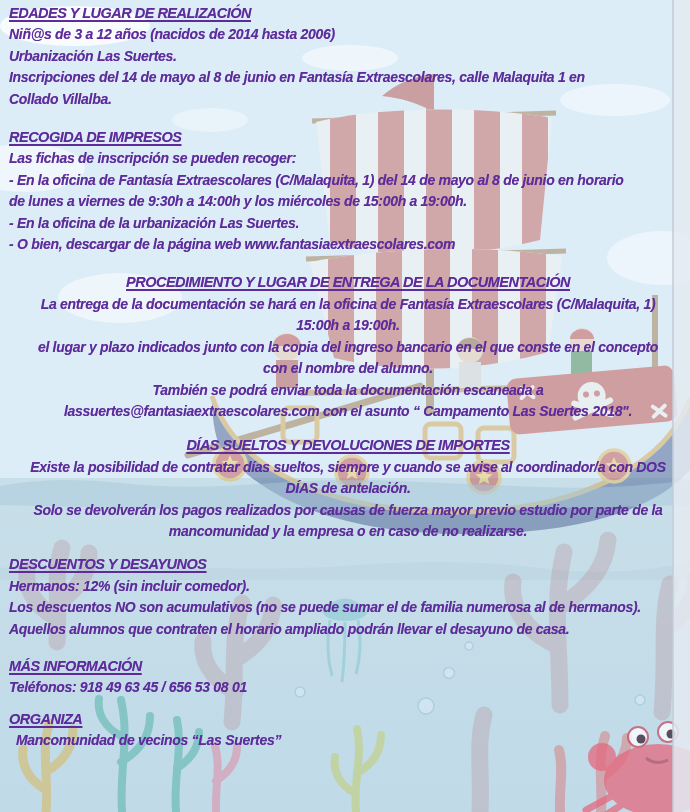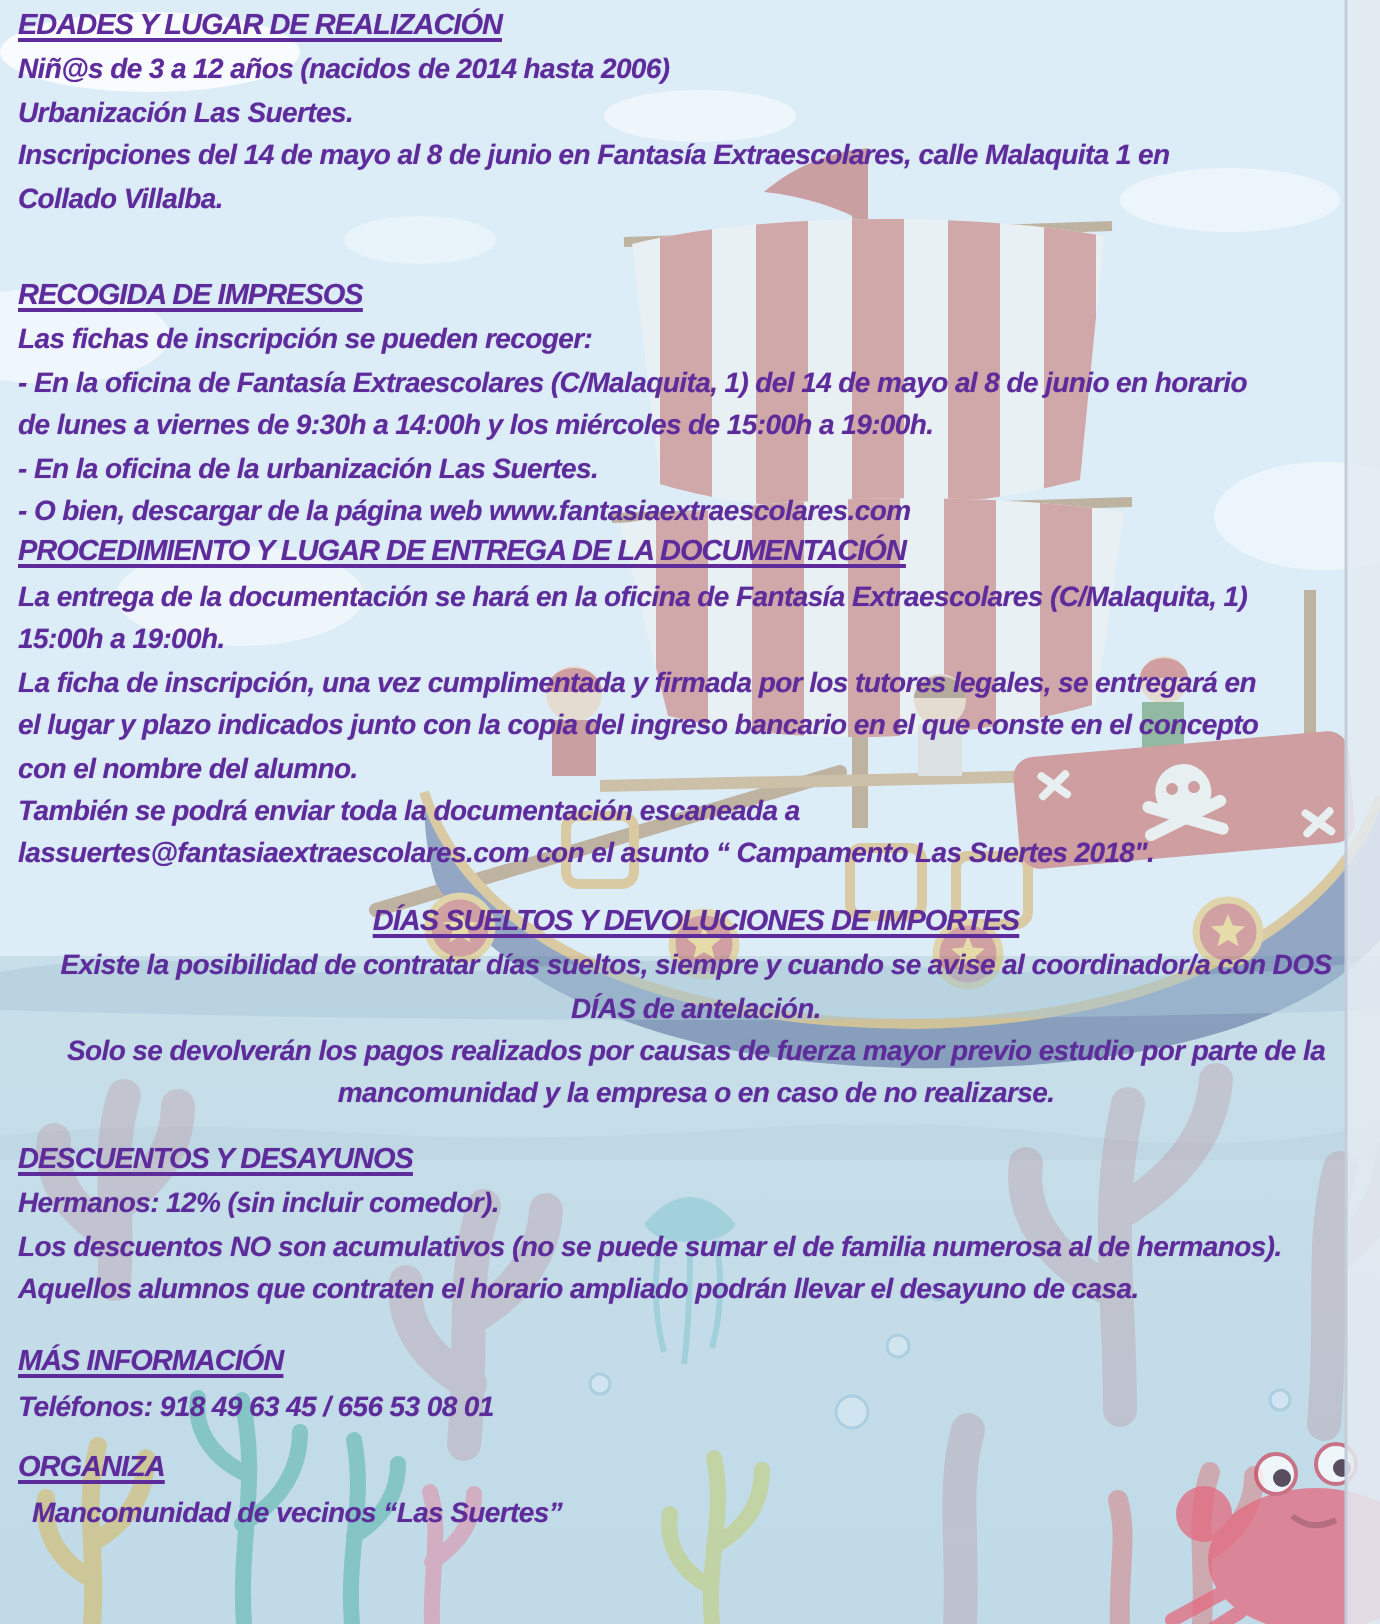--- a/index.html
+++ b/index.html
@@ -16,22 +16,22 @@
     font-size:14px;letter-spacing:-0.3px;
     text-shadow:0 0 .5px rgba(94,43,155,.45);
   }
   section{margin:0;padding:0;}
   .hd{
     margin:0;font-size:14.5px;letter-spacing:-0.5px;line-height:21.4px;
     text-decoration:underline;text-decoration-thickness:1.5px;text-underline-offset:2px;
     white-space:nowrap;font-weight:bold;
   }
   .line{line-height:21.4px;white-space:nowrap;}
-  #sec-recogida{margin-top:28px;}
-  #sec-procedimiento{}
+  #sec-recogida{margin-top:17px;}
+  #sec-procedimiento{margin-top:17px;text-align:center;}
   #sec-dias{margin-top:13px;text-align:center;}
   #sec-descuentos{margin-top:12px;}
   #sec-mas-info{margin-top:16px;}
   #sec-organiza{margin-top:10px;}
   .indent{padding-left:7px;}
 </style>
 </head>
 <body>
 
 <svg class="bg" viewBox="0 0 690 812" aria-hidden="true">
@@ -209,21 +209,20 @@
     <div class="line">- En la oficina de Fantasía Extraescolares (C/Malaquita, 1) del 14 de mayo al 8 de junio en horario</div>
     <div class="line">de lunes a viernes de 9:30h a 14:00h y los miércoles de 15:00h a 19:00h.</div>
     <div class="line">- En la oficina de la urbanización Las Suertes.</div>
     <div class="line">- O bien, descargar de la página web www.fantasiaextraescolares.com</div>
   </section>
 
   <section id="sec-procedimiento">
     <h2 class="hd">PROCEDIMIENTO Y LUGAR DE ENTREGA DE LA DOCUMENTACIÓN</h2>
     <div class="line">La entrega de la documentación se hará en la oficina de Fantasía Extraescolares (C/Malaquita, 1)</div>
     <div class="line">15:00h a 19:00h.</div>
-    <div class="line">La ficha de inscripción, una vez cumplimentada y firmada por los tutores legales, se entregará en</div>
     <div class="line">el lugar y plazo indicados junto con la copia del ingreso bancario en el que conste en el concepto</div>
     <div class="line">con el nombre del alumno.</div>
     <div class="line">También se podrá enviar toda la documentación escaneada a</div>
     <div class="line">lassuertes@fantasiaextraescolares.com con el asunto “ Campamento Las Suertes 2018".</div>
   </section>
 
   <section id="sec-dias">
     <h2 class="hd">DÍAS SUELTOS Y DEVOLUCIONES DE IMPORTES</h2>
     <div class="line">Existe la posibilidad de contratar días sueltos, siempre y cuando se avise al coordinador/a con DOS</div>
     <div class="line">DÍAS de antelación.</div>

